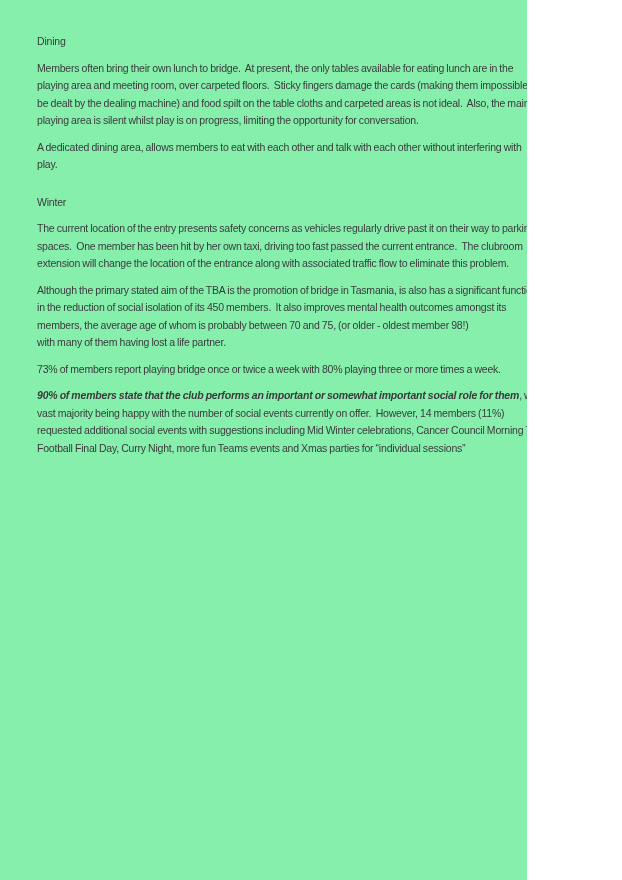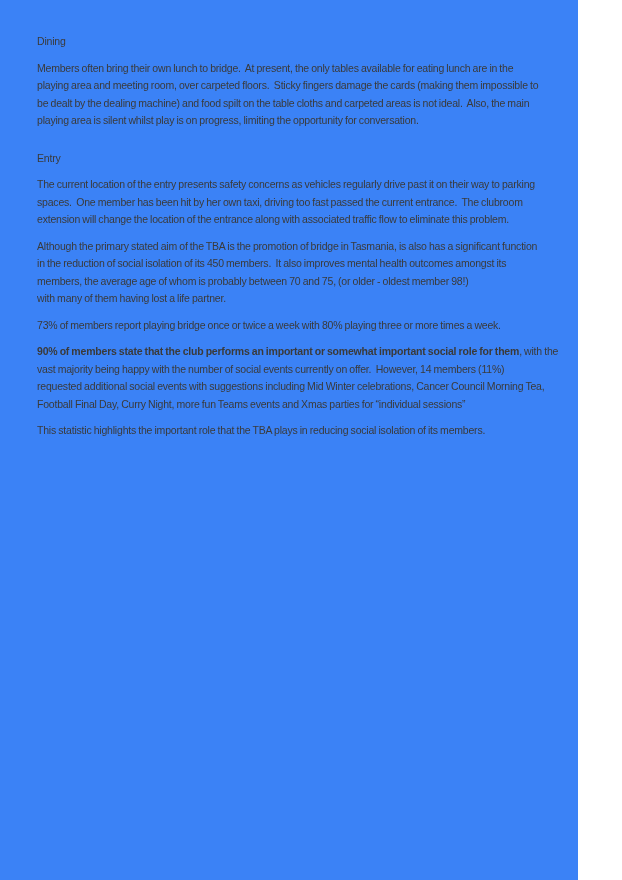--- a/index.html
+++ b/index.html
@@ -3,23 +3,23 @@
 <meta charset="utf-8">
 <style>
   html, body {
     margin: 0;
     padding: 0;
     background: #ffffff;
   }
   .page {
     position: relative;
     box-sizing: border-box;
-    width: 578px;
+    width: 527px;
     height: 880px;
-    background: #3b82f6;
+    background: #86efac;
     color: #3a3a3a;
     font-family: "Liberation Sans", sans-serif;
     font-size: 10.5px;
     letter-spacing: -0.2px;
     word-spacing: -0.5px;
     line-height: 17.5px;
     padding: 33px 0 0 37px;
     overflow: hidden;
   }
   .para, .h {
@@ -29,53 +29,55 @@
   .h-entry {
     margin-top: 20px; 
   }
   .h-aims {
     font-weight: bold;
     text-decoration: underline;
     text-underline-offset: 2px;
   }
   .bi {
     font-weight: bold;
+    font-style: italic;
   }
 </style>
 </head>
 <body>
 
 <div class="page">
 
   <p class="h">Dining</p>
 
   <p class="para">Members often bring their own lunch to bridge.  At present, the only tables available for eating lunch are in the
 playing area and meeting room, over carpeted floors.  Sticky fingers damage the cards (making them impossible to
 be dealt by the dealing machine) and food spilt on the table cloths and carpeted areas is not ideal.  Also, the main
 playing area is silent whilst play is on progress, limiting the opportunity for conversation.</p>
 
+  <p class="para">A dedicated dining area, allows members to eat with each other and talk with each other without interfering with
+play.</p>
 
-  <p class="h h-entry">Entry</p>
+  <p class="h h-entry">Winter</p>
 
   <p class="para">The current location of the entry presents safety concerns as vehicles regularly drive past it on their way to parking
 spaces.  One member has been hit by her own taxi, driving too fast passed the current entrance.  The clubroom
 extension will change the location of the entrance along with associated traffic flow to eliminate this problem.</p>
 
 
   <p class="para">Although the primary stated aim of the TBA is the promotion of bridge in Tasmania, is also has a significant function
 in the reduction of social isolation of its 450 members.  It also improves mental health outcomes amongst its
 members, the average age of whom is probably between 70 and 75, (or older - oldest member 98!)
 with many of them having lost a life partner.</p>
 
 
 
   <p class="para">73% of members report playing bridge once or twice a week with 80% playing three or more times a week.</p>
 
   <p class="para"><span class="bi">90% of members state that the club performs an important or somewhat important social role for them</span><span>, with the
 vast majority being happy with the number of social events currently on offer.  However, 14 members (11%)
 requested additional social events with suggestions including Mid Winter celebrations, Cancer Council Morning Tea,
 Football Final Day, Curry Night, more fun Teams events and Xmas parties for “individual sessions”</span></p>
 
-  <p class="para">This statistic highlights the important role that the TBA plays in reducing social isolation of its members.</p>
 
 
 
 </div>
 
 </body></html>

